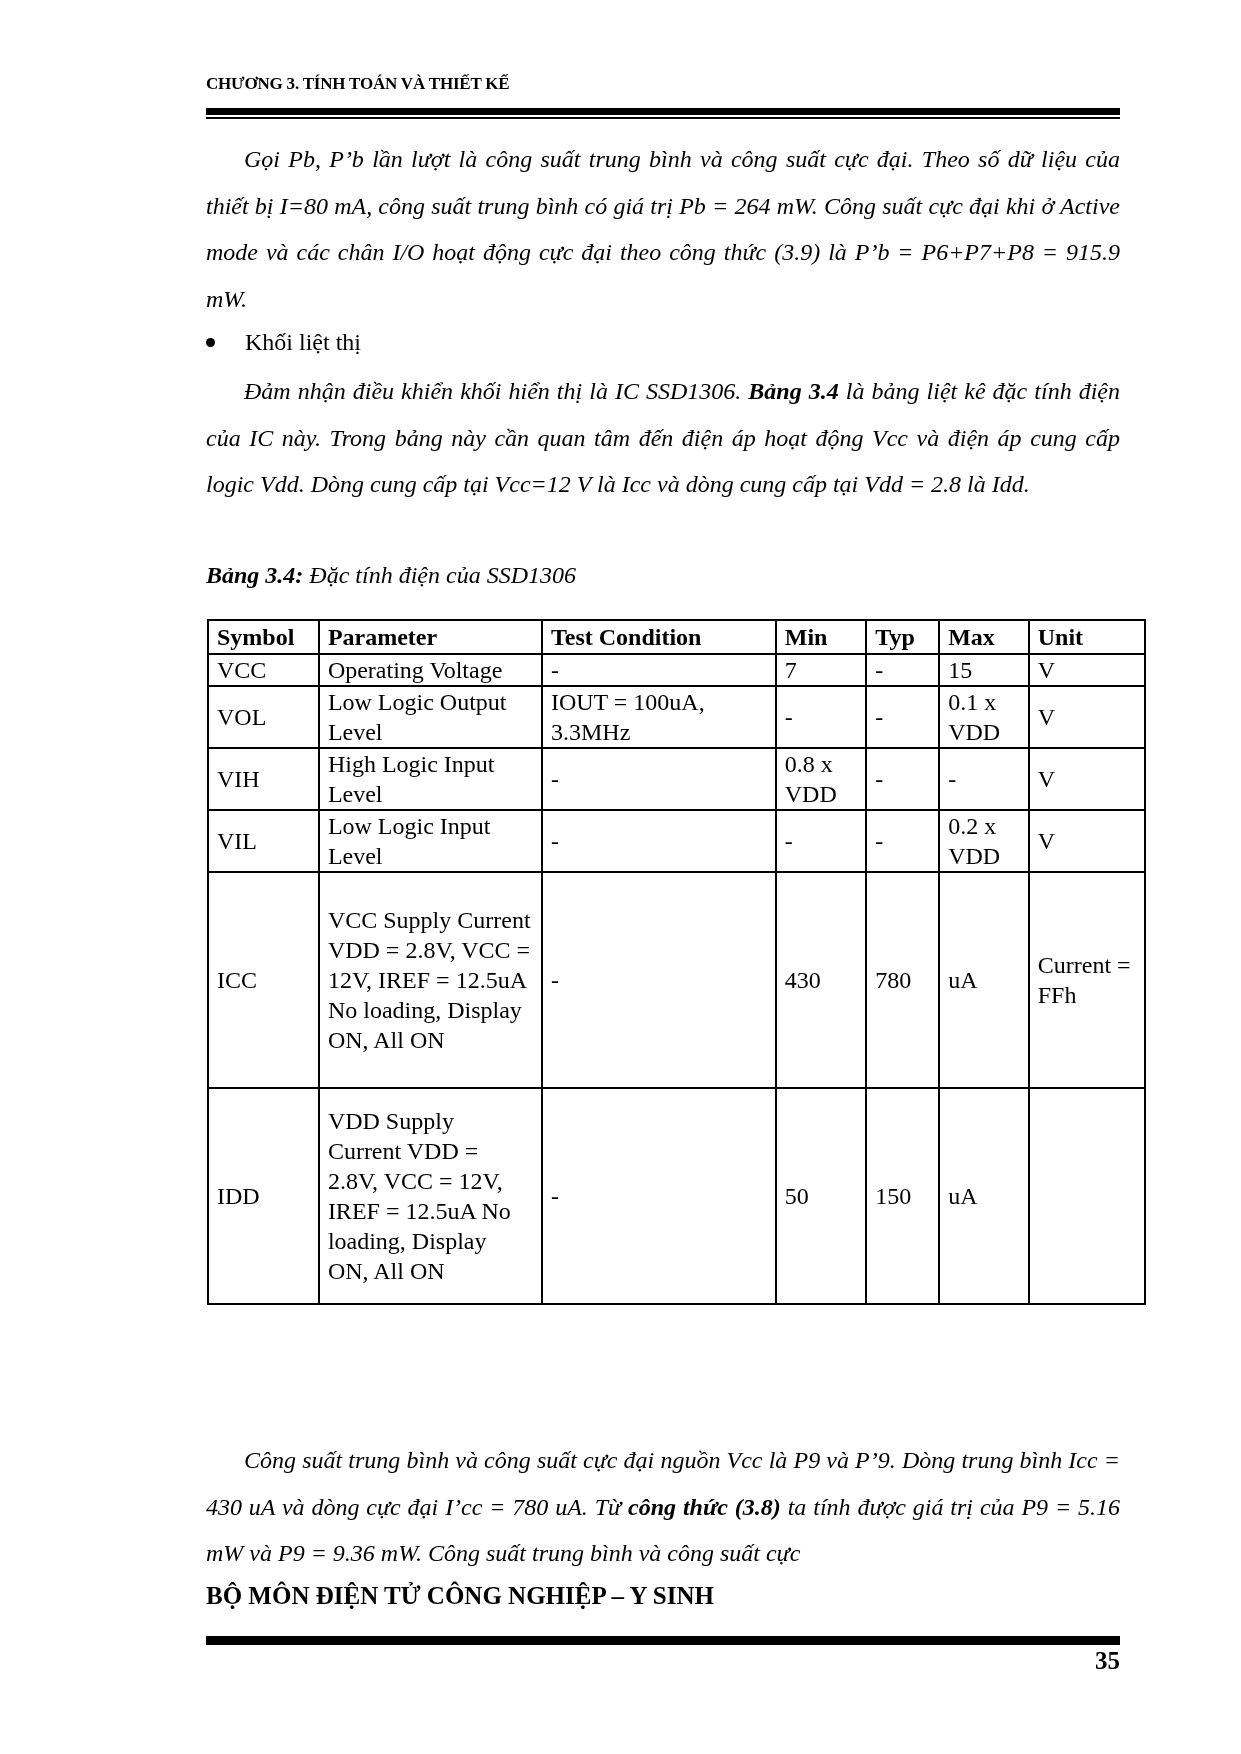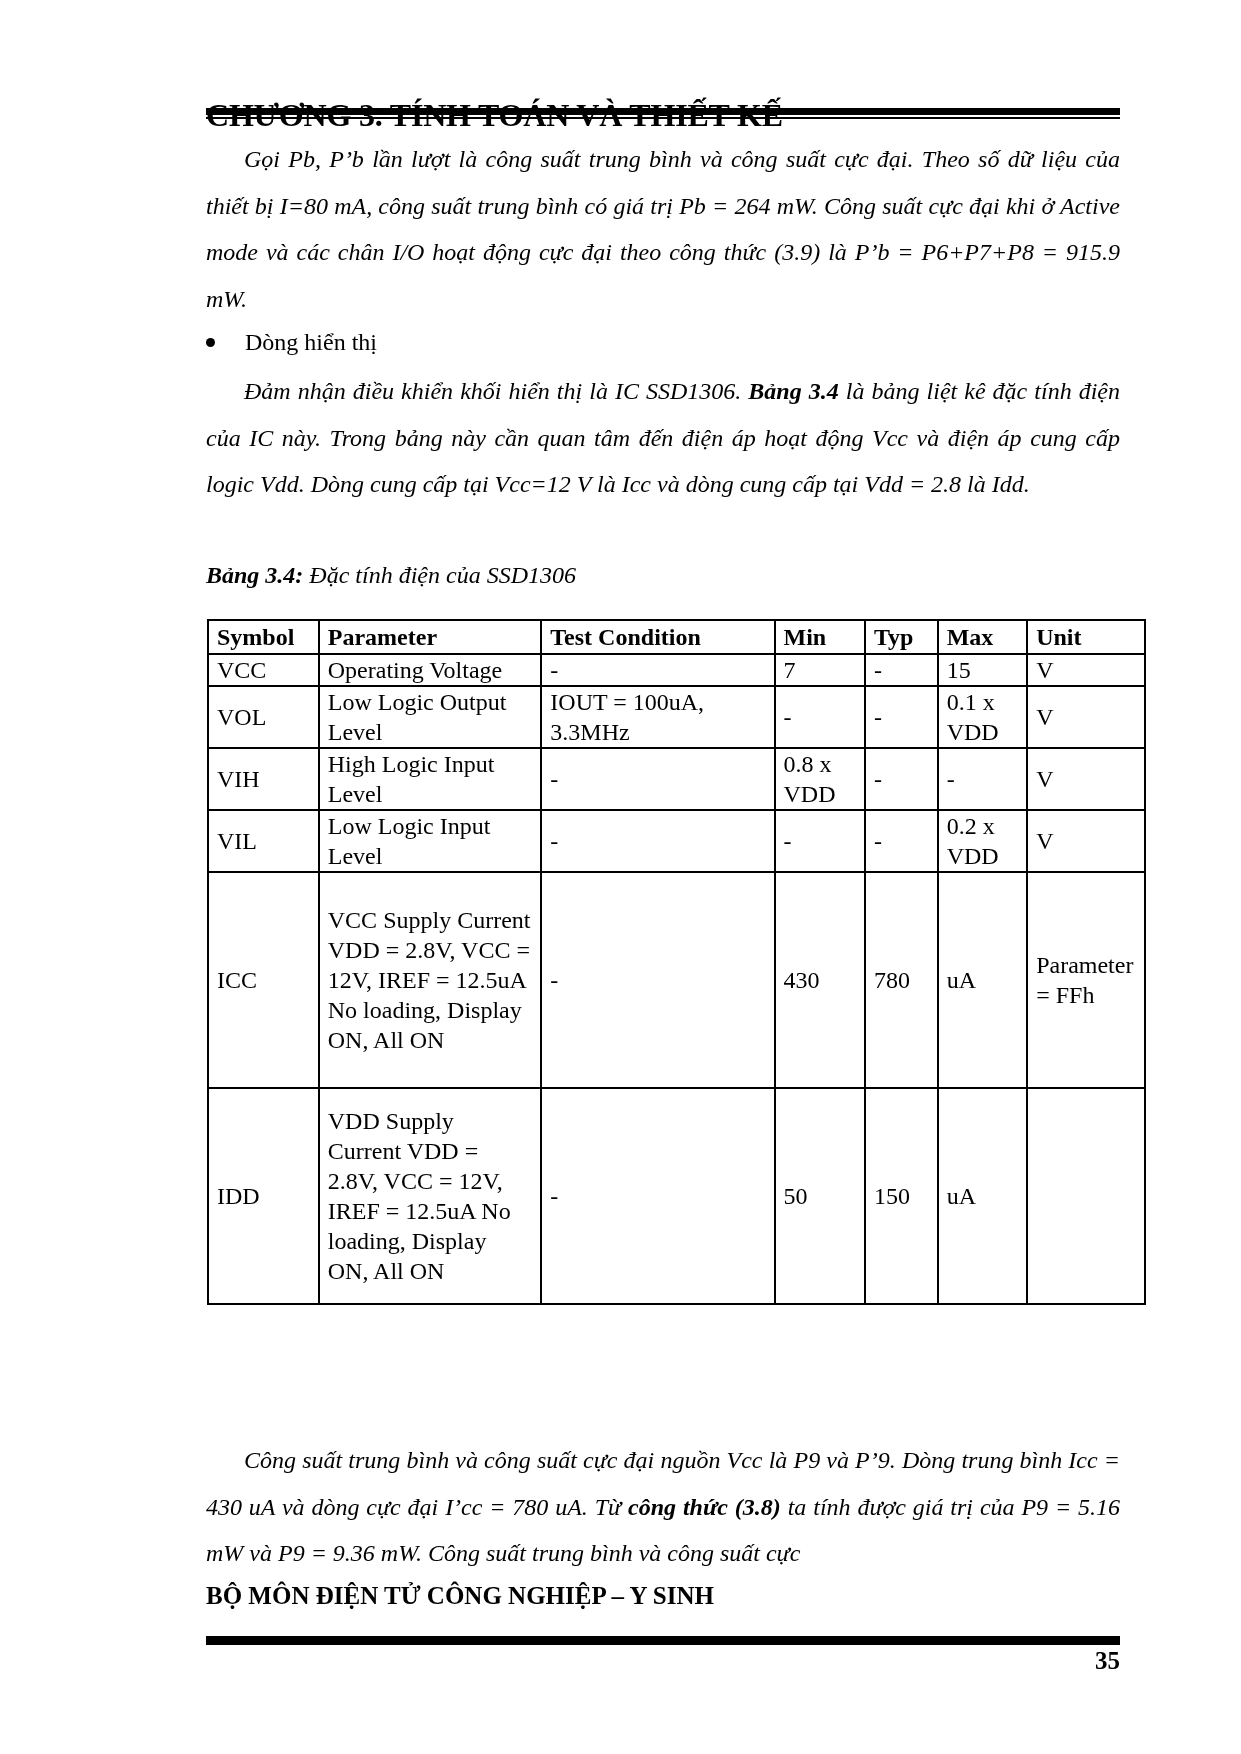--- a/index.html
+++ b/index.html
@@ -1,18 +1,18 @@
 <!DOCTYPE html>
 <html><head>
 <meta charset="utf-8">
 <style>
   html, body { margin:0; padding:0; background:#ffffff; }
   body { width:1241px; height:1754px; position:relative; overflow:hidden;
          font-family:"Liberation Serif", "DejaVu Serif", serif; color:#000; }
-  .header-title { position:absolute; left:206px; top:74px; font-size:32px; font-weight:bold; letter-spacing:-0.2px;margin-top:23px; }
+  .header-title { position:absolute; left:206px; top:74px; font-size:17px; font-weight:bold; letter-spacing:-0.2px; }
   .rule-thick { position:absolute; background:#000; }
   .para { position:absolute; left:206px; width:914px; font-size:24px; line-height:46.5px; text-align:justify;font-style:italic; }
   .indent { text-indent:38px; }
   .bullet { position:absolute; left:206px; font-size:24px; }
   .bullet .dot { display:inline-block; width:9px; height:9px; border-radius:50%; background:#000; margin-right:30px; vertical-align:middle; position:relative; top:-2px; }
   .caption { position:absolute; left:206px; top:562px; font-size:24px; font-style:italic; }
   .caption b { font-weight:bold;margin-top:24px; }
   table.spec { position:absolute; left:207px; top:619px; width:939px; border-collapse:collapse; font-size:24px; line-height:30px; }
   table.spec th, table.spec td { border:2px solid #000; padding:0 8px; text-align:left; vertical-align:middle; }
   table.spec th { font-weight:bold; height:32px; }
@@ -23,21 +23,21 @@
 </head>
 <body>
 
 <div class="header-title">CHƯƠNG 3. TÍNH TOÁN VÀ THIẾT KẾ</div>
 <div class="rule-thick" style="left:206px;top:108px;width:914px;height:7px;"></div>
 <div class="rule-thick" style="left:206px;top:117px;width:914px;height:2px;"></div>
 
 <div class="para indent" style="top:136px;">Gọi Pb, P’b lần lượt là công suất trung bình và công suất cực đại. Theo số dữ liệu của thiết bị I=80 mA, công suất trung bình có giá trị Pb = 264 mW. Công suất cực đại khi ở Active mode và các chân I/O hoạt động cực đại theo công thức (3.9) là P’b = P6+P7+P8 = 915.9 mW.</div>
 
 <div class="bullet" style="top:329px;">
-  <span class="dot"></span><span>Dòng hiển thị</span>
+  <span class="dot"></span><span>Khối liệt thị</span>
 </div>
 
 <div class="para indent" style="top:368px;">
   <span>Đảm nhận điều khiển khối hiển thị là IC SSD1306. </span><b>Bảng 3.4</b><span> là bảng liệt kê đặc tính điện của IC này. Trong bảng này cần quan tâm đến điện áp hoạt động Vcc và điện áp cung cấp logic Vdd. Dòng cung cấp tại Vcc=12 V là Icc và dòng cung cấp tại Vdd = 2.8 là Idd.</span>
 </div>
 
 <div class="caption">
   <b>Bảng 3.4:</b><span> Đặc tính điện của SSD1306</span>
 </div>
 
@@ -90,21 +90,21 @@
       <td>0.2 x VDD</td>
       <td>V</td>
     </tr>
     <tr style="height:216px;">
       <td>ICC</td>
       <td>VCC Supply Current VDD = 2.8V, VCC = 12V, IREF = 12.5uA No loading, Display ON, All ON</td>
       <td>-</td>
       <td>430</td>
       <td>780</td>
       <td>uA</td>
-      <td>Parameter = FFh</td>
+      <td>Current = FFh</td>
     </tr>
     <tr style="height:216px;">
       <td>IDD</td>
       <td>VDD Supply Current VDD = 2.8V, VCC = 12V, IREF = 12.5uA No loading, Display ON, All ON</td>
       <td>-</td>
       <td>50</td>
       <td>150</td>
       <td>uA</td>
       <td></td>
     </tr>

